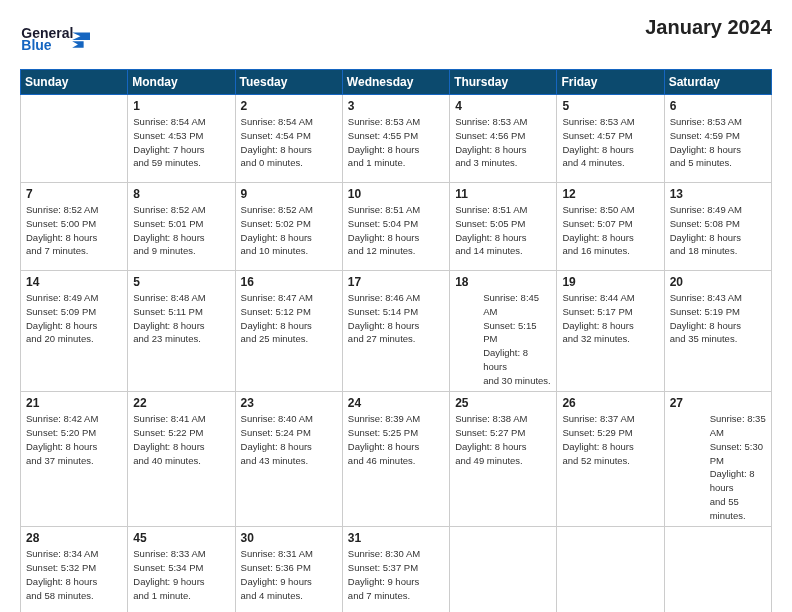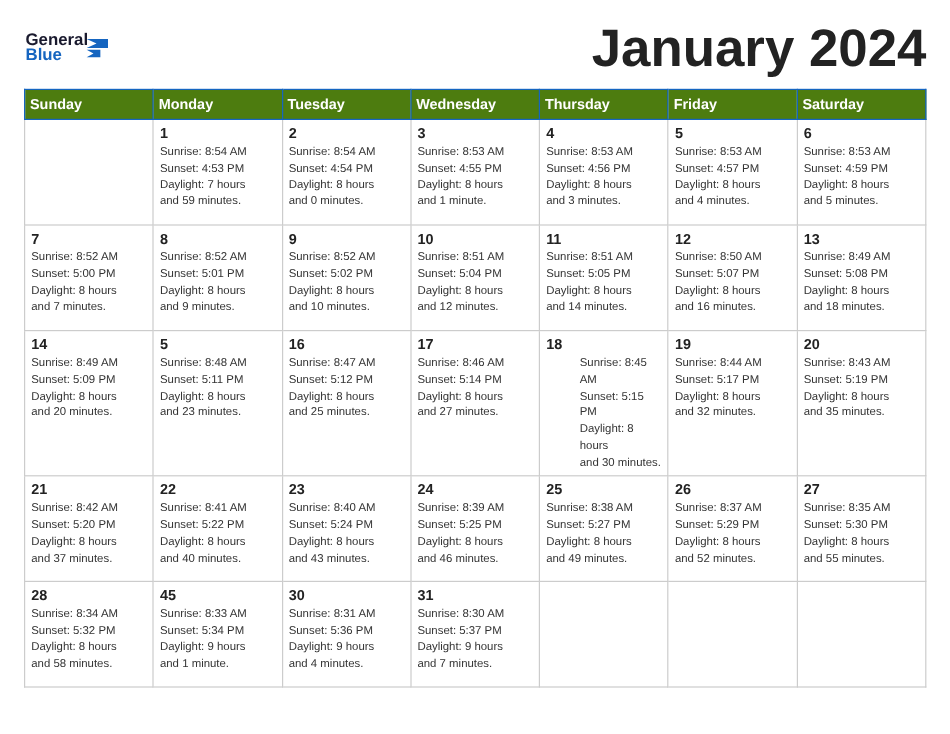--- a/index.html
+++ b/index.html
@@ -25,37 +25,37 @@
     }
     .logo {
       display: flex;
       flex-direction: column;
       align-items: flex-start;
     }
     .title-block {
       text-align: right;
     }
     .title-main {
-      font-size: 44px;
+      font-size: 20px;
       font-weight: bold;
       color: #222;
     }
     .title-sub {
       font-size: 14px;
       color: #555;
     }
     .calendar {
       flex: 1;
       border: 1px solid #ccc;
       border-collapse: collapse;
       width: 100%;
       table-layout: fixed;
     }
     .calendar thead tr th {
-      background: #4d7c0f;
+      background: #0c4a6e;
       color: #fff;
       font-size: 12px;
       font-weight: bold;
       padding: 5px 4px;
       border: 1px solid #1565c0;
       text-align: left;
     }
     .calendar tbody tr td {
       border: 1px solid #ccc;
       vertical-align: top;
@@ -297,21 +297,21 @@
           </td>
           <td>
             <span class="day-num">26</span>
             <div class="day-info" style="white-space: pre-line;">Sunrise: 8:37 AM
 Sunset: 5:29 PM
 Daylight: 8 hours
 and 52 minutes.</div>
           </td>
           <td>
             <span class="day-num">27</span>
-            <div class="day-info" style="white-space: pre-line;">Sunrise: 8:35 AM
+            <div class="day-info" style="white-space: pre-line; margin-left: 40px;">Sunrise: 8:35 AM
 Sunset: 5:30 PM
 Daylight: 8 hours
 and 55 minutes.</div>
           </td>
         </tr>
         <tr>
           <td>
             <span class="day-num">28</span>
             <div class="day-info" style="white-space: pre-line;">Sunrise: 8:34 AM
 Sunset: 5:32 PM

